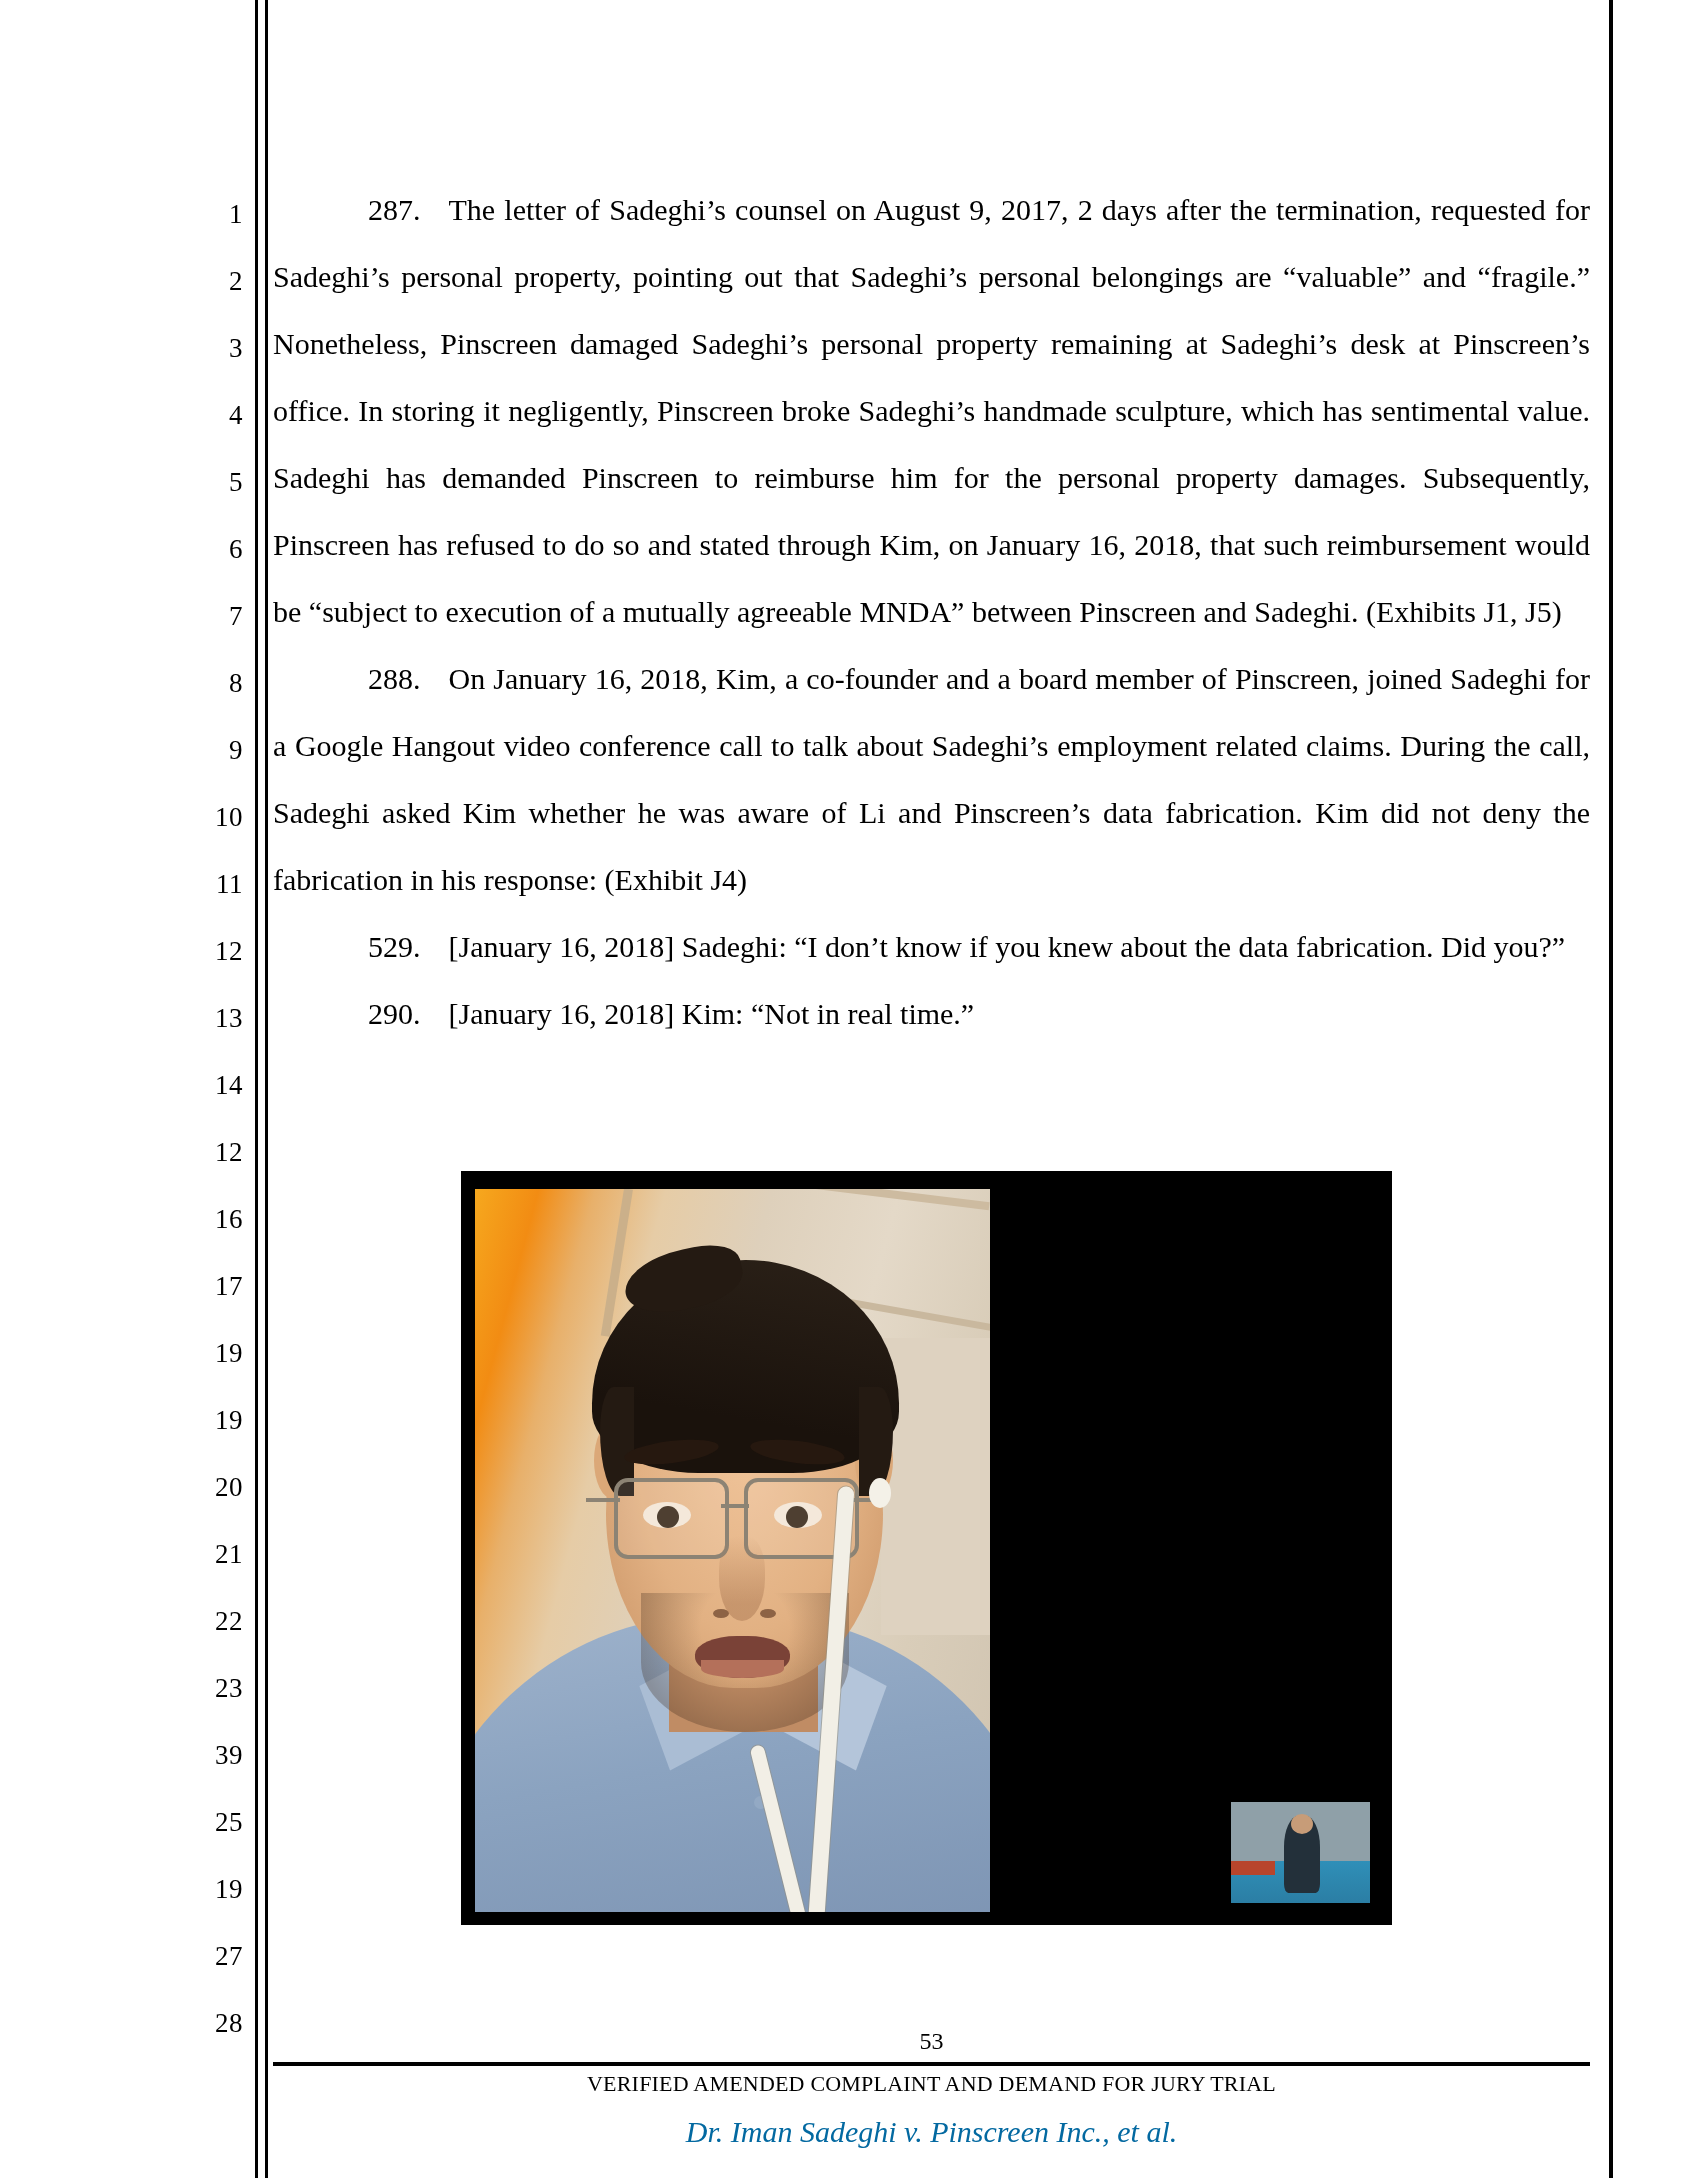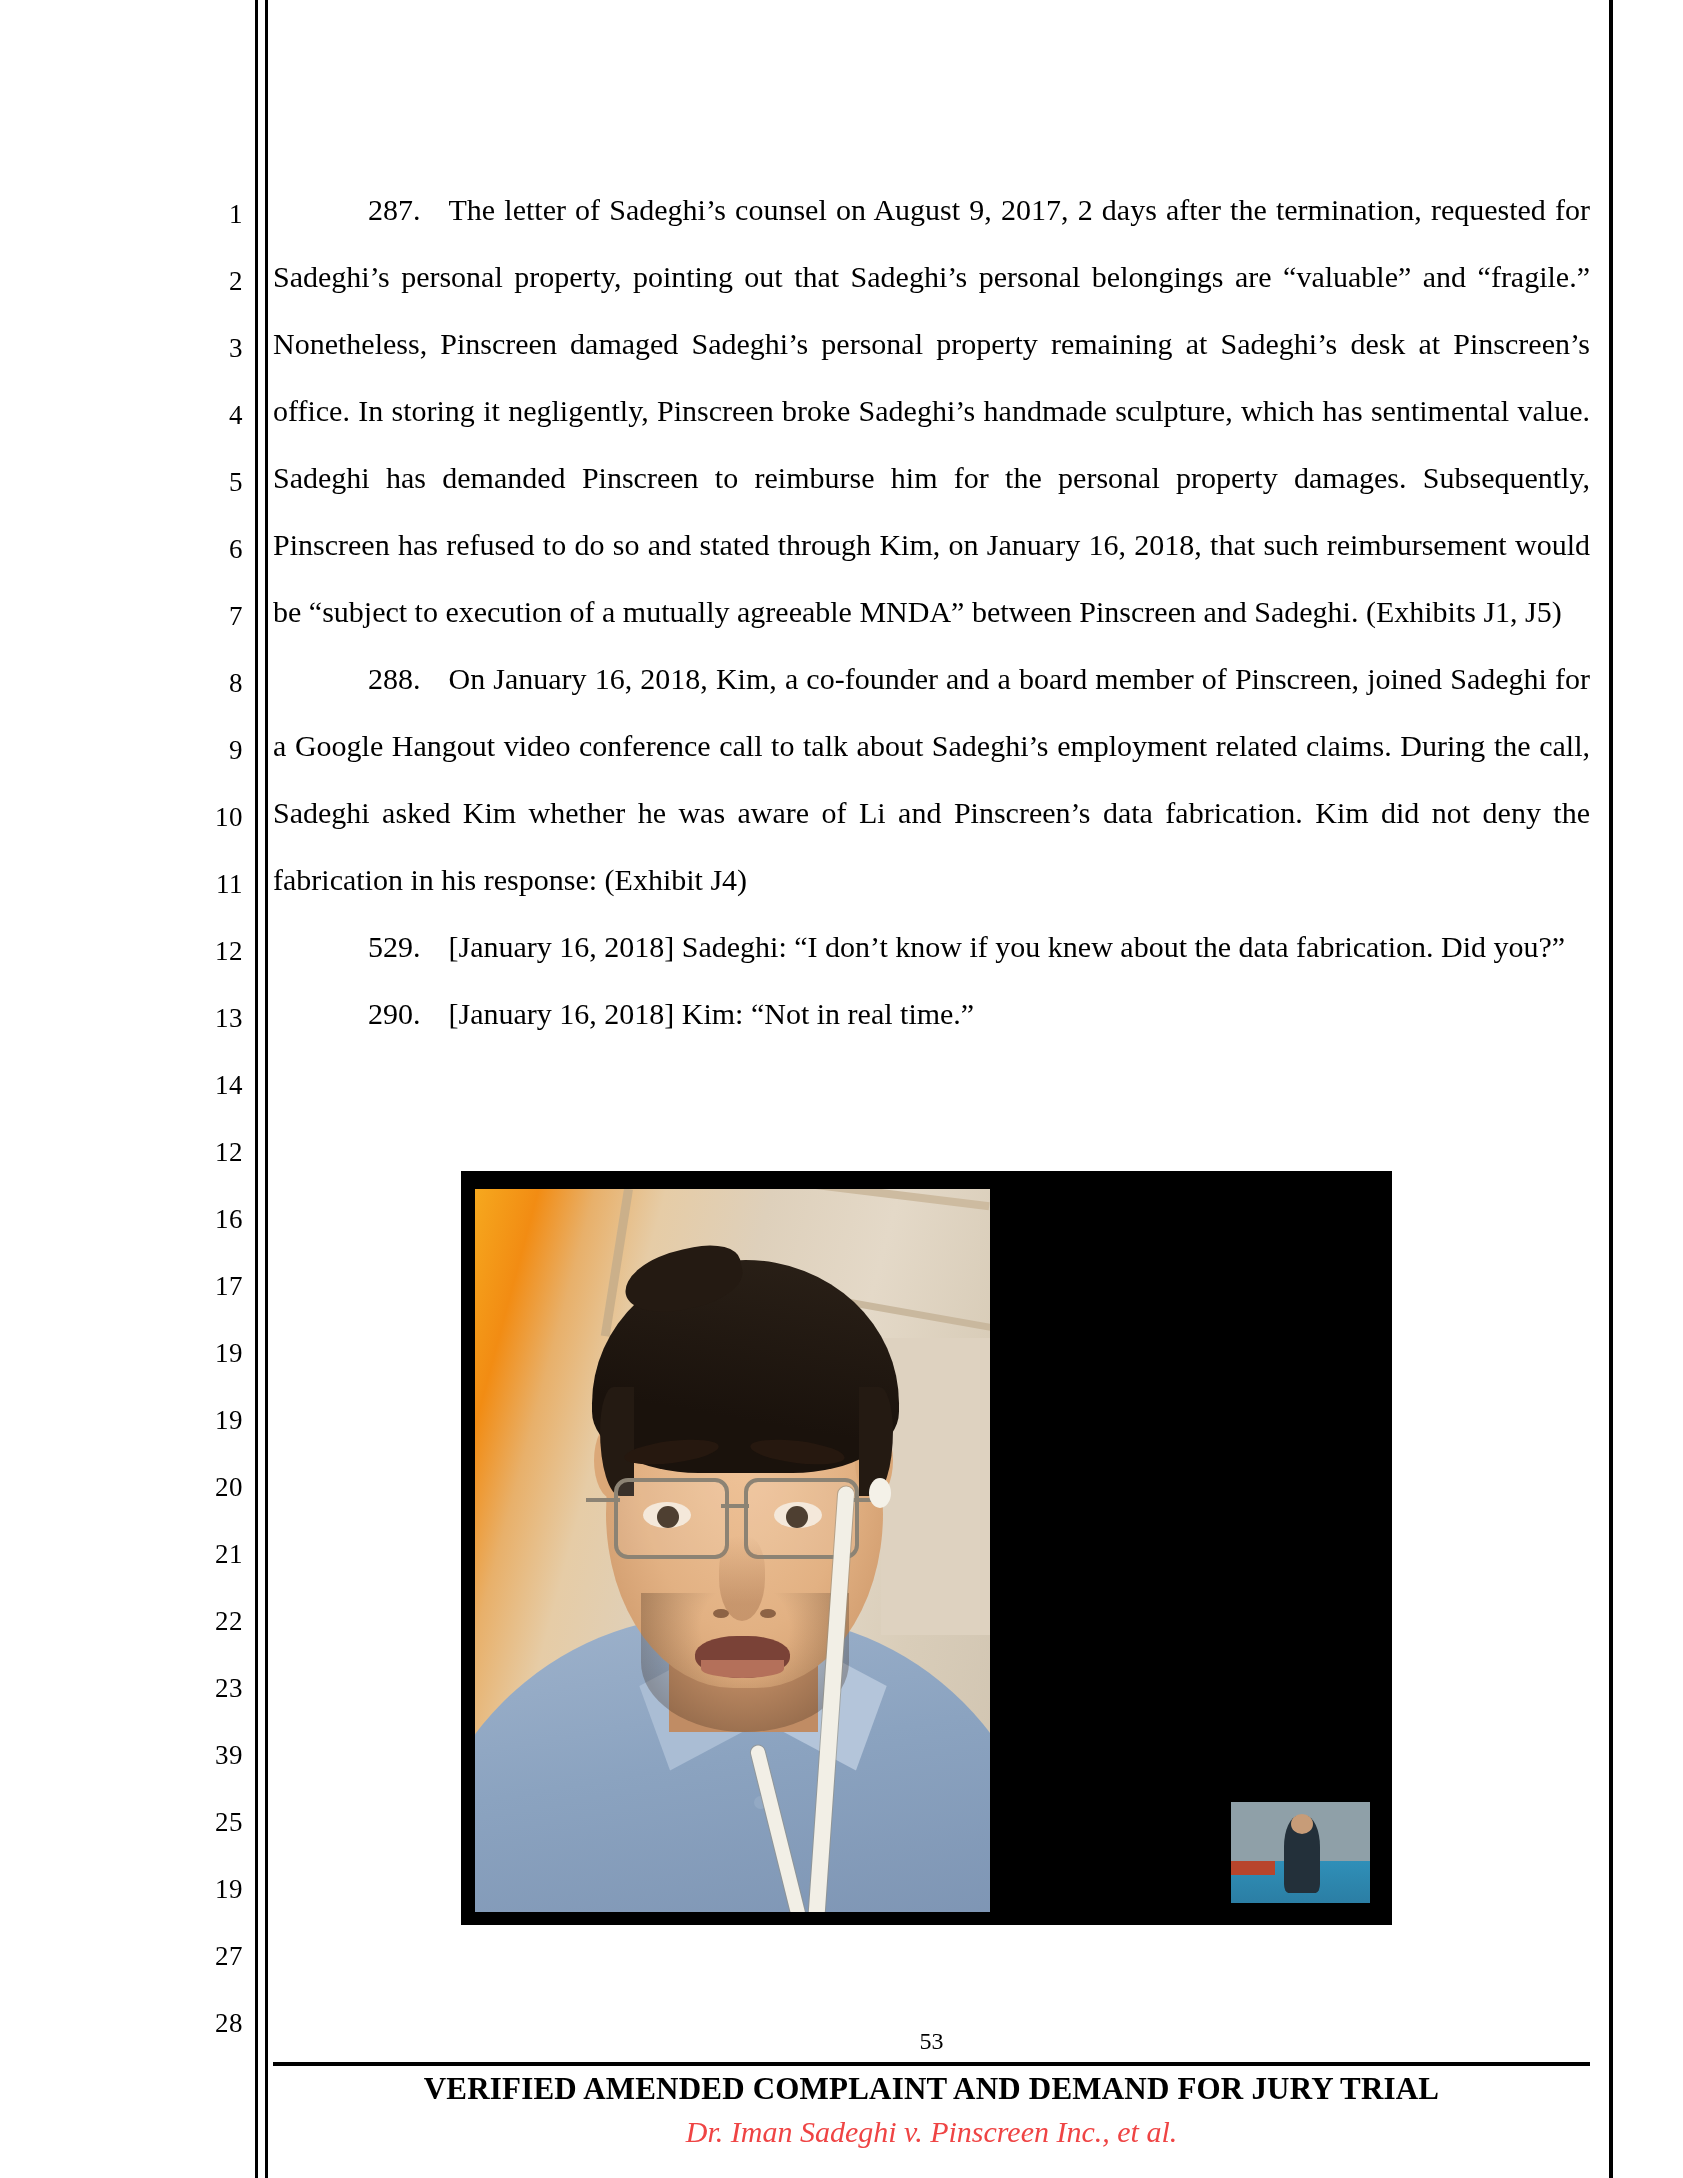--- a/index.html
+++ b/index.html
@@ -405,23 +405,22 @@
     width: 1317px;
     height: 4px;
     background: #000000;
   }
   .footer-title {
     position: absolute;
     left: 273px;
     top: 2071px;
     width: 1317px;
     text-align: center;
-    font-size: 31px;
+    font-size: 22px;
     letter-spacing: 0.2px;
-    font-weight: bold;
   }
   .footer-case {
     position: absolute;
     left: 273px;
     top: 2115px;
     width: 1317px;
     text-align: center;
     font-size: 30px;
     font-style: italic;
   }
@@ -534,14 +533,14 @@
       <div class="pip-person"></div>
       <div class="pip-head"></div>
     </div>
 
   </div>
 </div>
 
 <div class="page-number">53</div>
 <div class="footer-rule"></div>
 <div class="footer-title">VERIFIED AMENDED COMPLAINT AND DEMAND FOR JURY TRIAL</div>
-<div class="footer-case" style="color: #ef4444;">Dr. Iman Sadeghi v. Pinscreen Inc., et al.</div>
+<div class="footer-case" style="color: #0369a1;">Dr. Iman Sadeghi v. Pinscreen Inc., et al.</div>
 
 
 </body></html>

